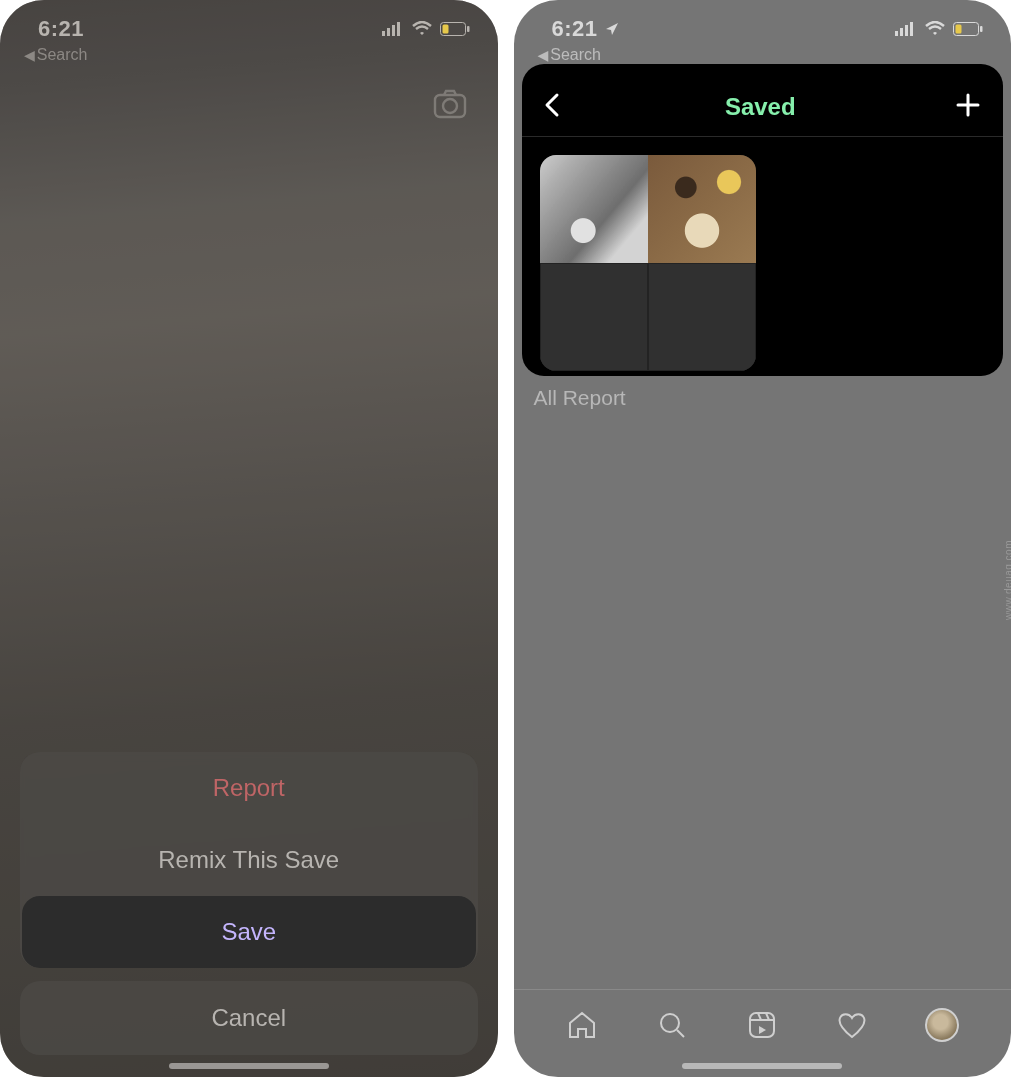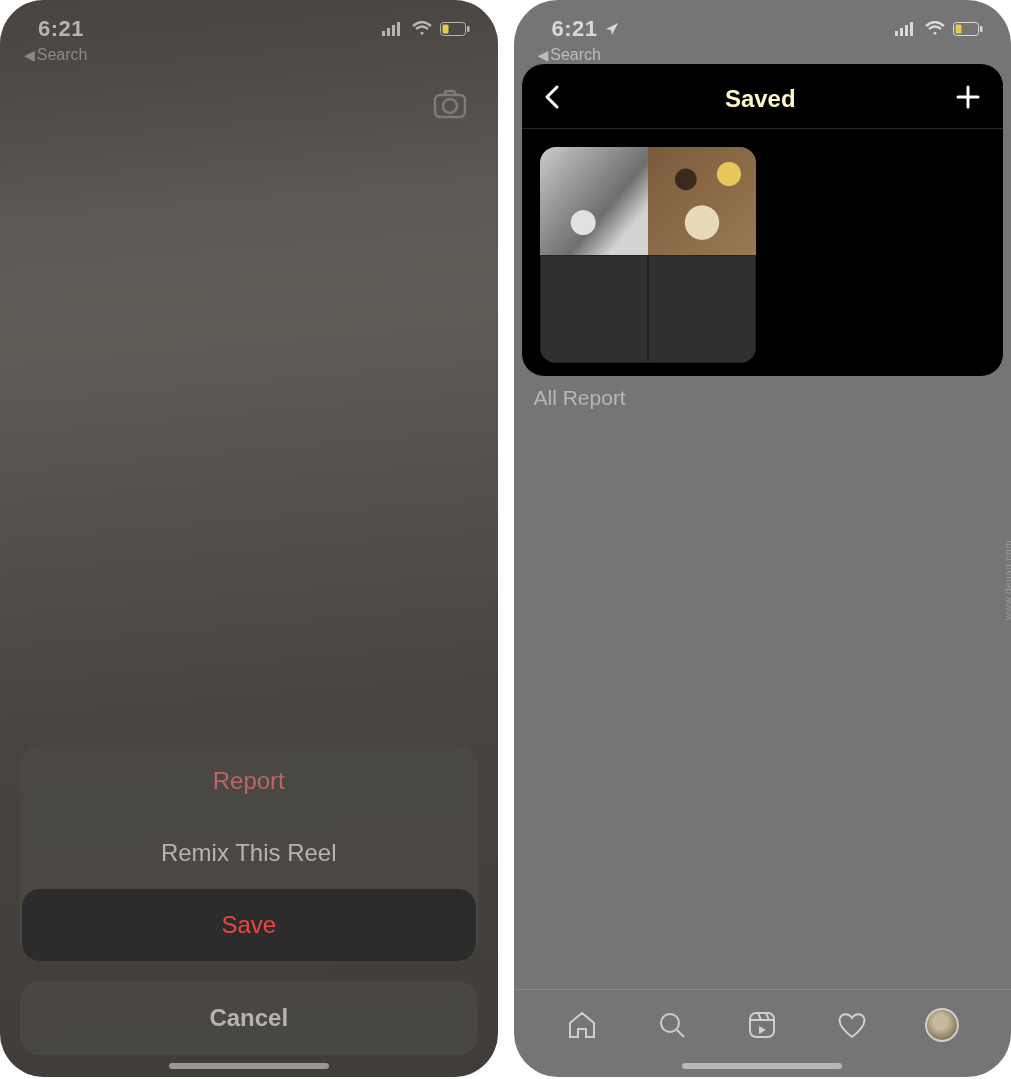--- a/index.html
+++ b/index.html
@@ -78,50 +78,50 @@
     z-index:3;
     opacity:0.35;
   }
   .camera-corner svg { width:100%; height:100%; }
 
   
   .action-sheet {
     position:absolute;
     left:20px; right:20px; bottom:22px;
     z-index:10;
-    display:flex; flex-direction:column; gap:20px;text-align:center;
+    display:flex; flex-direction:column; gap:13px;text-align:center;
   }
   .sheet-group {
     background: rgba(76,73,70,0.82);
     border-radius: 20px;
     overflow:hidden;
     backdrop-filter: blur(4px);
   }
   .sheet-item {
     height:72px;
     display:flex; align-items:center; justify-content:center;
     font-size:24px;
     color:#b7b4b0;
     font-weight:400;
   }
   .sheet-item.danger { color:#bf6566; }
   .sheet-item.highlight {
     background:#2c2c2c;
-    color:#ef4444;
+    color:#c4b5fd;
     border-radius:18px;
     margin: 0 2px;
   }
   .sheet-cancel {
     background: rgba(76,73,70,0.82);
     border-radius:20px;
     height:74px;
     display:flex; align-items:center; justify-content:center;
     font-size:24px;
     color:#b7b4b0;
-    font-weight:700;
+    font-weight:400;
   }
   .home-indicator {
     position:absolute;
     bottom:8px; left:50%; transform:translateX(-50%);
     width:160px; height:6px; border-radius:3px;
     background:#9a9794;
     z-index:20;
   }
 
   
@@ -136,22 +136,22 @@
     top:64px; left:8px; right:8px;
     height:312px;
     background:#000;
     border-radius:22px;
     z-index:4;
     overflow:hidden;
     display:flex; flex-direction:column;
   }
   .saved-header {
     display:flex; align-items:center; justify-content:space-between;
-    padding:20px 22px 14px 18px;
-    color:#fef9c3;
+    padding:28px 22px 14px 18px;
+    color:#86efac;
   }
   .saved-title {
     font-size:24px; font-weight:600;
     flex:1; text-align:center;
   }
   .chevron-back svg, .plus-icon svg { width:26px; height:26px; }
   .saved-body {
     border-top:1px solid #2a2a2a;
     padding:18px 18px;
   }
@@ -264,21 +264,21 @@
       <svg viewBox="0 0 36 36">
           <rect x="3" y="9" width="30" height="22" rx="5" stroke="#d0ccc6" stroke-width="2.4" fill="none"></rect>
           <circle cx="18" cy="20" r="7" stroke="#d0ccc6" stroke-width="2.4" fill="none"></circle>
           <path d="M12 9 L14 5 H22 L24 9" stroke="#d0ccc6" stroke-width="2.4" fill="none"></path>
         </svg>
     </div>
 
     <div class="action-sheet">
       <div class="sheet-group">
         <div class="sheet-item danger">Report</div>
-        <div class="sheet-item">Remix This Reel</div>
+        <div class="sheet-item">Remix This Save</div>
         <div class="sheet-item highlight">Save</div>
       </div>
       <div class="sheet-cancel">Cancel</div>
     </div>
 
     <div class="home-indicator"></div>
   </div>
 
   <div class="phone phone-right">
 

